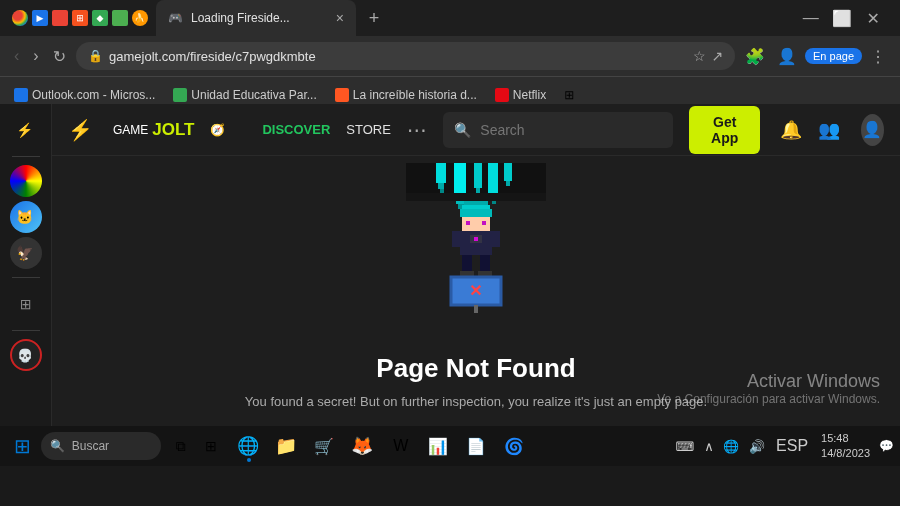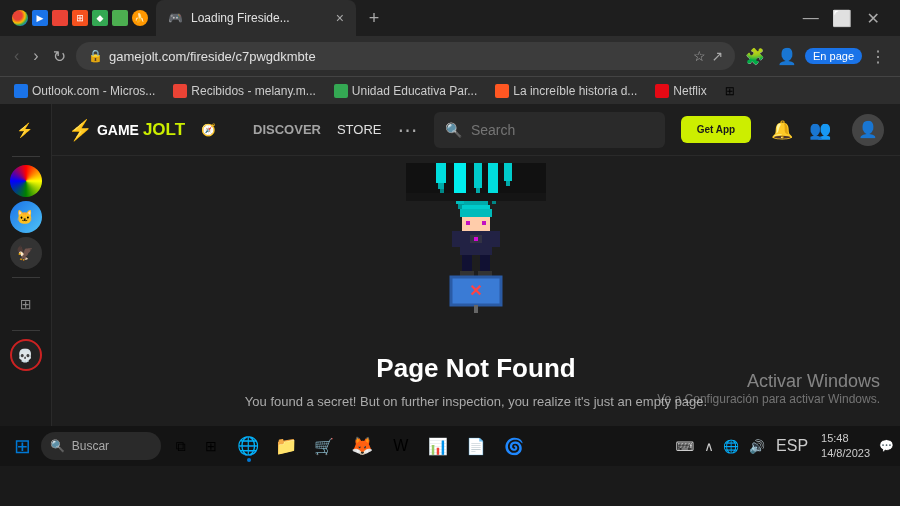--- a/index.html
+++ b/index.html
@@ -26,21 +26,21 @@
     .nav-btn.disabled { color: #555; }
     .url-box { flex: 1; background: #3c3c3c; border-radius: 20px; height: 28px; display: flex; align-items: center; padding: 0 12px; gap: 6px; }
     .lock-icon { color: #aaa; font-size: 12px; }
     .url-text { font-size: 13px; color: #e0e0e0; flex: 1; }
     .url-actions { display: flex; gap: 6px; align-items: center; }
     .url-action-btn { color: #aaa; font-size: 14px; cursor: pointer; }
     .browser-action-btns { display: flex; gap: 4px; align-items: center; }
     .bab { color: #aaa; font-size: 16px; cursor: pointer; padding: 4px; }
     .pause-badge { background: #1a73e8; border-radius: 10px; padding: 2px 8px; color: white; font-size: 11px; }
 
-    .bookmarks-bar { background: #2d2d2d; height: 28px; display: flex; align-items: center; padding: 0 8px; gap: 6px; border-top: 1px solid #444; overflow: hidden; }
+    .bookmarks-bar { background: #2d2d2d; height: 28px; display: flex; align-items: flex-end; padding: 0 8px; gap: 6px; border-top: 1px solid #444; overflow: hidden; }
     .bookmark-item { display: flex; align-items: center; gap: 4px; padding: 2px 6px; border-radius: 4px; cursor: pointer; white-space: nowrap; }
     .bookmark-icon { width: 14px; height: 14px; border-radius: 2px; flex-shrink: 0; }
     .bookmark-text { font-size: 12px; color: #ccc; }
 
     
     .gj-app { display: flex; width: 100%; height: 322px; }
 
     
     .sidebar { width: 52px; background: #1a1a1a; display: flex; flex-direction: column; align-items: center; padding: 8px 0; gap: 4px; border-right: 1px solid #2a2a2a; }
     .sidebar-icon { width: 36px; height: 36px; display: flex; align-items: center; justify-content: center; border-radius: 8px; cursor: pointer; color: #888; font-size: 18px; }
@@ -52,21 +52,21 @@
     .gj-nav { height: 52px; background: #1e1e1e; display: flex; align-items: center; padding: 0 16px; gap: 16px; border-bottom: 1px solid #2a2a2a; }
     .gj-logo { display: flex; align-items: center; gap: 4px; cursor: pointer; }
     .logo-icon { color: #ccee00; font-size: 20px; }
 
     .nav-discover { display: flex; align-items: center; gap: 4px; color: #e0e0e0; font-size: 14px; font-weight: bold; cursor: pointer; }
 
     .search-box { flex: 1; max-width: 340px; background: #2a2a2a; border-radius: 6px; height: 36px; display: flex; align-items: center; padding: 0 12px; gap: 8px; }
     .search-icon { color: #888; font-size: 14px; }
     .search-input { background: transparent; border: none; outline: none; color: #888; font-size: 14px; flex: 1; }
 
-    .get-app-btn { background: #ccee00; color: #1a1a1a; border: none; border-radius: 6px; padding: 8px 16px; font-size: 10px; font-weight: bold; cursor: pointer; }
+    .get-app-btn { background: #ccee00; color: #1a1a1a; border: none; border-radius: 6px; padding: 8px 16px; font-size: 14px; font-weight: bold; cursor: pointer; }
     .nav-avatar-small { width: 32px; height: 32px; border-radius: 50%; background: #555; overflow: hidden; cursor: pointer; margin-left: 4px; }
 
     
     .main-content { flex: 1; display: flex; align-items: center; justify-content: center; flex-direction: column; background: #1e1e1e; position: relative; overflow: hidden; }
 
     
     .pixel-art-container { display: flex; flex-direction: column; align-items: center; margin-bottom: 20px; position: relative; }
 
     
     .error-content { text-align: center; padding: 10px 20px; }
@@ -157,24 +157,20 @@
       <span class="bab">⋮</span>
     </div>
   </div>
 
   <div class="bookmarks-bar">
     <div class="bookmark-item">
       <div class="bookmark-icon bk-blue" style="border-radius:2px;"></div>
       <span class="bookmark-text">Outlook.com - Micros...</span>
     </div>
     <div class="bookmark-item">
-      <div class="bookmark-icon bk-red" style="border-radius:2px;"></div>
-      <span class="bookmark-text">Recibidos - melany.m...</span>
-    </div>
-    <div class="bookmark-item">
       <div class="bookmark-icon bk-green" style="border-radius:2px;"></div>
       <span class="bookmark-text">Unidad Educativa Par...</span>
     </div>
     <div class="bookmark-item">
       <div class="bookmark-icon bk-orange" style="border-radius:2px;"></div>
       <span class="bookmark-text">La increíble historia d...</span>
     </div>
     <div class="bookmark-item">
       <div class="bookmark-icon bk-netflix" style="border-radius:2px;"></div>
       <span class="bookmark-text">Netflix</span>
@@ -207,27 +203,27 @@
     <div class="sidebar-divider"></div>
 
     <div class="sidebar-avatar" style="background:#222; border-radius:50%; width:32px;height:32px; border:2px solid #cc2222; display:flex;align-items:center;justify-content:center;font-size:13px; overflow:visible;">💀</div>
   </div>
 
   <div class="gj-container">
 
     <div class="gj-nav">
       <div class="gj-logo">
         <span class="logo-icon">⚡</span>
-        <span style="font-size:14px;font-weight:700;color:white;">GAME </span>
+        <span style="font-size:12px;font-weight:400;color:white;margin-left:16px;">GAME </span>
           <span style="font-size:17px;font-weight:900;color:#ccee00;">JOLT</span>
       </div>
 
       <div class="nav-discover">
         <span style="font-size:12px;color:#aaa;">🧭</span>
-        <span style="font-size:13px;font-weight:bold;color:#a3a3a3;padding-left:33px;">DISCOVER</span>
+        <span style="font-size:13px;font-weight:bold;color:#22c55e;padding-left:33px;">DISCOVER</span>
       </div>
 
       <span style="font-size:13px;color:#e0e0e0;cursor:pointer;">STORE</span>
       <span style="font-size:20px;color:#aaa;cursor:pointer;">⋯</span>
 
       <div class="search-box">
         <span class="search-icon">🔍</span>
         <input class="search-input" type="text" readonly="" placeholder="Search" style="">
       </div>
 

